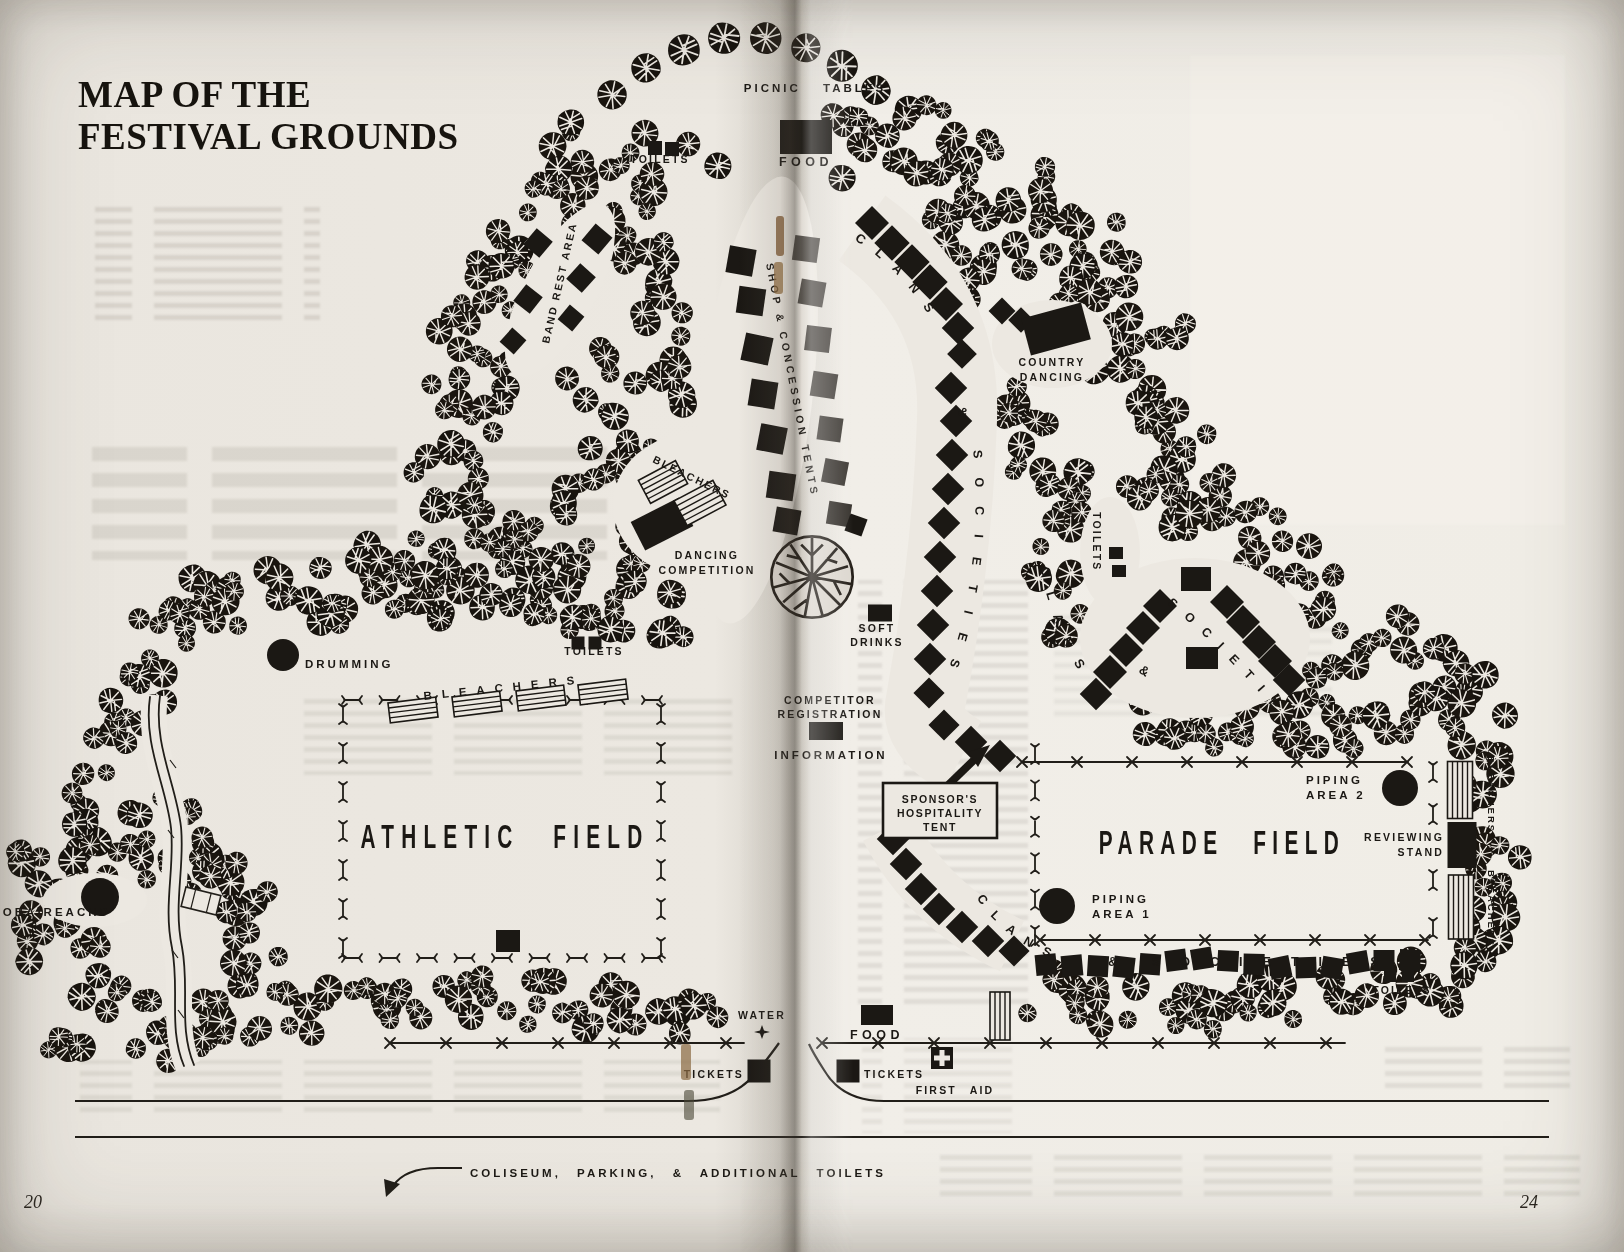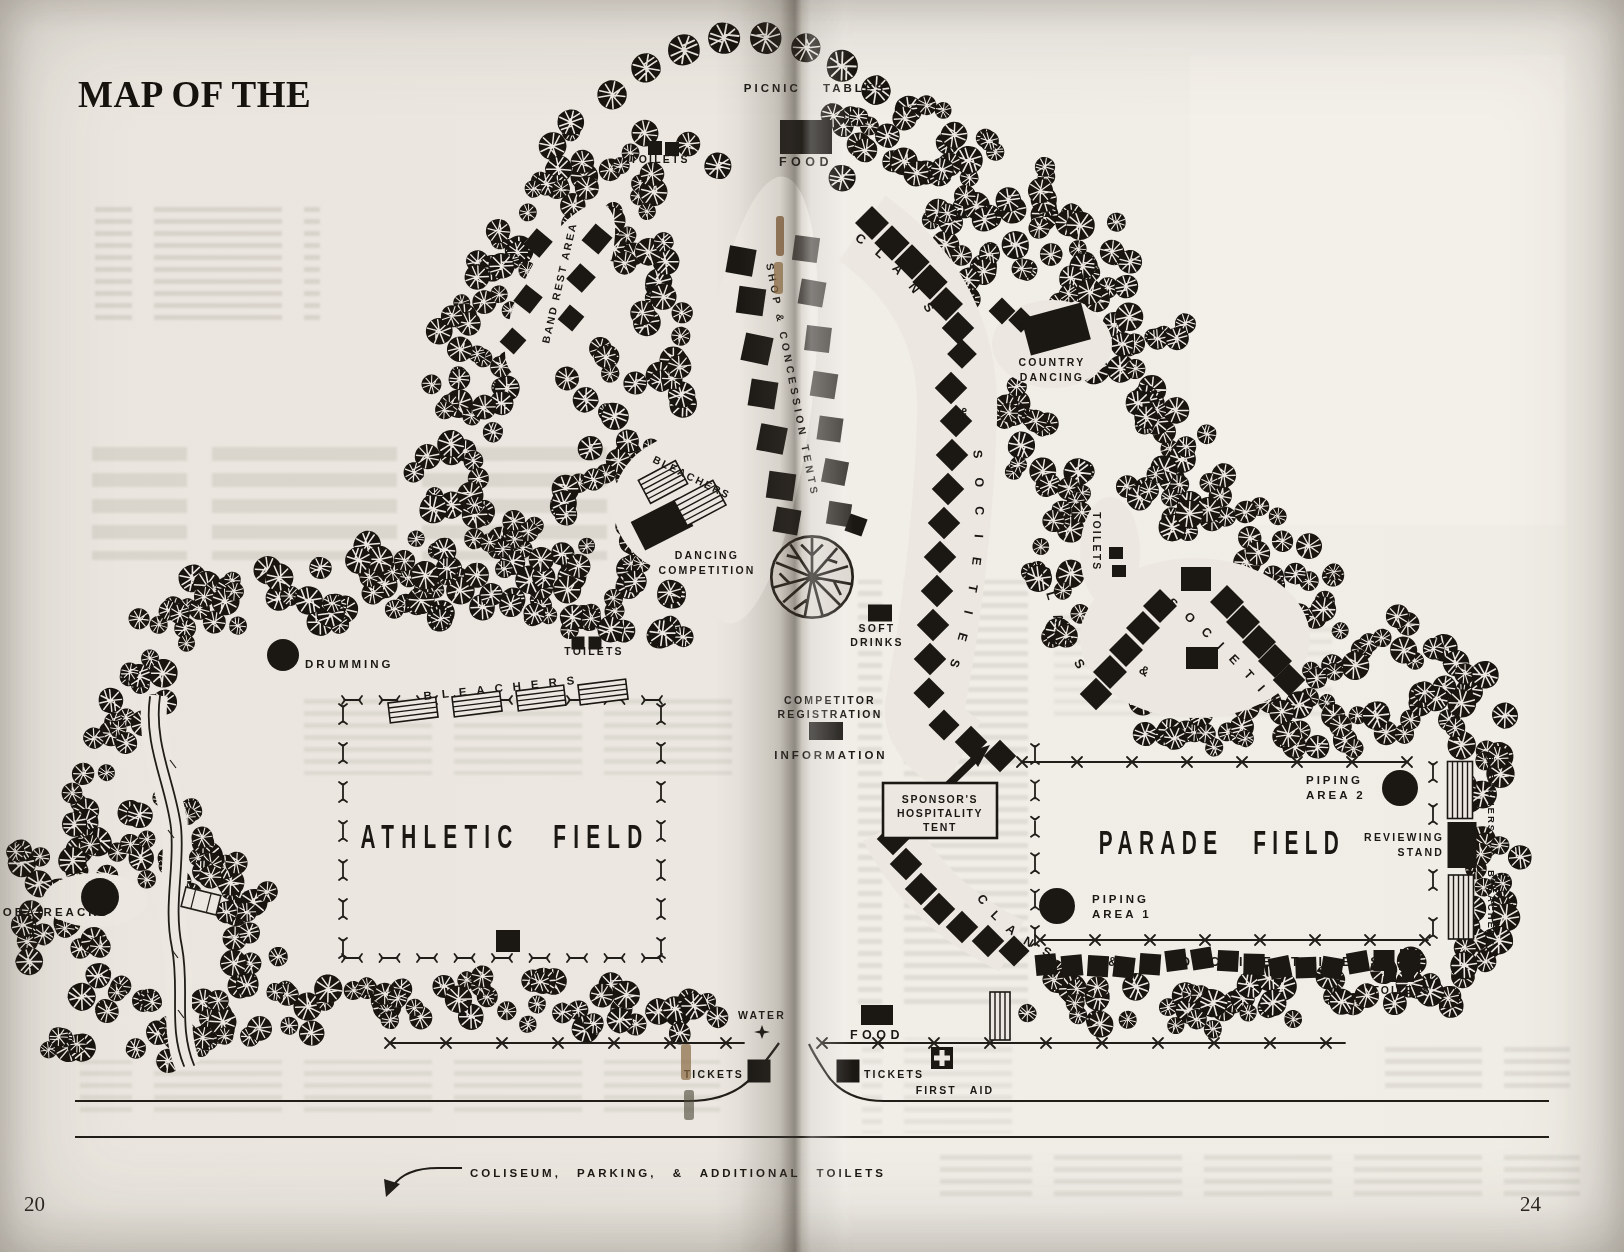--- a/index.html
+++ b/index.html
@@ -7,38 +7,39 @@
     font-family:"Liberation Sans",sans-serif;
     background:linear-gradient(90deg,#e2ded7 0%,#eae6df 3%,#ece8e1 44%,#dad6ce 47.6%,#c8c4bc 48.7%,#d8d4cc 49.5%,#f1eee8 52%,#f0ede6 96%,#e1ddd6 100%);}
   .vig{position:absolute;inset:0;pointer-events:none;z-index:40;
     box-shadow:inset 0 0 110px rgba(70,62,52,.26), inset 0 -16px 40px rgba(70,62,52,.14), inset 0 12px 30px rgba(70,62,52,.10);}
   .spine{position:absolute;top:0;bottom:0;left:738px;width:116px;z-index:30;pointer-events:none;
     background:linear-gradient(90deg,rgba(110,102,92,0) 0%,rgba(110,102,92,.16) 36%,rgba(78,70,60,.34) 45%,rgba(58,52,44,.42) 49%,rgba(120,112,100,.10) 55%,rgba(255,255,255,.28) 63%,rgba(255,255,255,0) 100%);}
   .tape{position:absolute;z-index:31;border-radius:3px;}
   .title{position:absolute;left:78px;top:74px;z-index:20;
     font-family:"Liberation Serif",serif;font-weight:bold;font-size:37px;line-height:1.13;
     letter-spacing:.5px;color:#17140f;}
-  .pagenum{position:absolute;z-index:20;font-family:"Liberation Serif",serif;font-size:21px;color:#2a2620;}
+  .pagenum{position:absolute;z-index:20;font-family:"Liberation Serif",serif;font-size:18px;color:#2a2620;font-style:italic;}
   svg.map{position:absolute;left:0;top:0;z-index:10;}
   text{font-family:"Liberation Sans",sans-serif;font-weight:700;fill:#1b1814;}
   .tA{font-size:10.5px;letter-spacing:2.2px;}
   .tB{font-size:11.5px;letter-spacing:3px;}
   .tC{font-size:12.5px;letter-spacing:4.5px;}
   .mid{text-anchor:middle;} .end{text-anchor:end;}
   .ln{stroke:#211e19;stroke-width:2.2;fill:none;}
   .ln2{stroke:#211e19;stroke-width:1.8;fill:none;stroke-linecap:round;}
   .clr{fill:#ece8e1;stroke:none;}
 </style>
 </head>
 <body>
 
 <div class="page">
 
   <div class="title">
     <div>MAP OF THE</div>
+    <div>FESTIVAL GROUNDS</div>
   </div>
 
   <svg class="map" width="1624" height="1252" viewBox="0 0 1624 1252">
     <defs>
       <symbol id="t0" overflow="visible">
         <path d="M0,-12.5 C6,-11.5 11,-7 12.3,-1 C13,6 8,11.4 1,12.3 C-6,12.4 -11.2,8 -12.3,1 C-12.5,-6 -8,-11.4 0,-12.5 Z" fill="#17130e"></path>
         <g stroke="#ece8e1" stroke-width="1.4" stroke-linecap="round" fill="none">
           <path d="M0,0 L10,-3 M0,0 L6,-9 M0,0 L-1,-11 M0,0 L-8,-7 M0,0 L-11,1 M0,0 L-7,8 M0,0 L0,11 M0,0 L8,7 M2,-2 L11,3 M-3,2 L-10,-4"></path>
         </g>
       </symbol>

